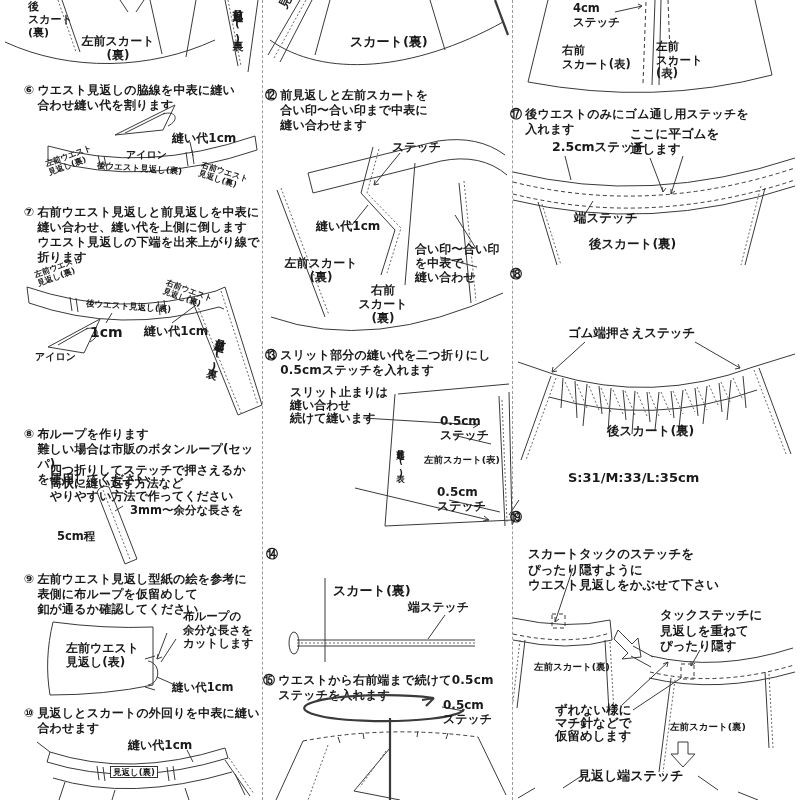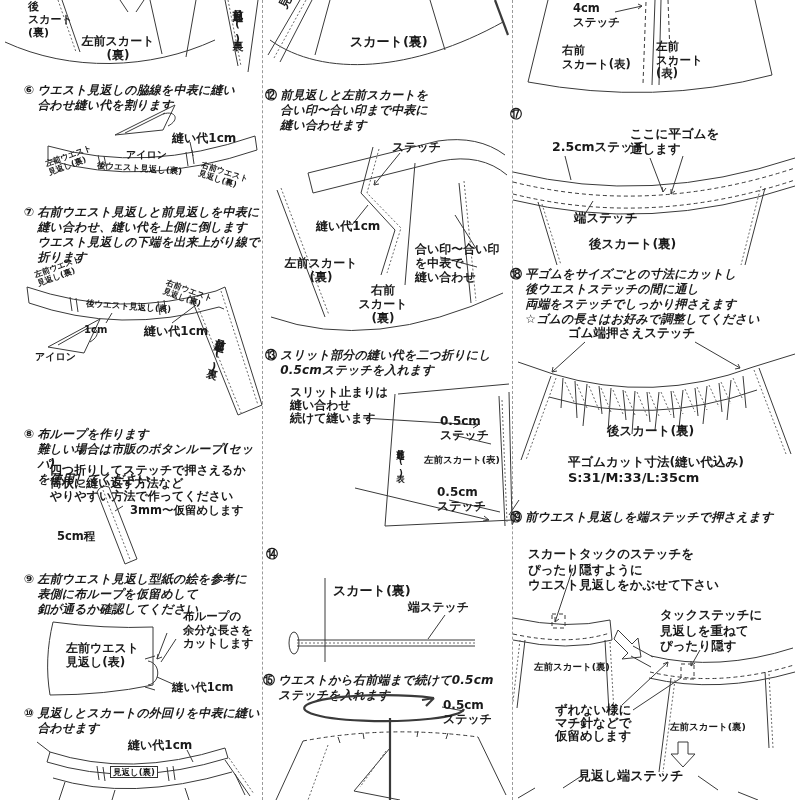--- a/index.html
+++ b/index.html
@@ -2,21 +2,21 @@
 <html><head>
 <meta charset="utf-8">
 <style>
   html,body{margin:0;padding:0;background:#fff;}
   #page{position:relative;width:800px;height:800px;background:#ffffff;overflow:hidden;
         font-family:"DejaVu Sans","Liberation Sans",sans-serif;color:#1c1c1c;}
   .divider{position:absolute;top:0;height:800px;width:0;border-left:1px dashed #9a9a9a;}
   .step{position:absolute;display:flex;align-items:flex-start;font-weight:700;
         font-size:12px;line-height:15px;letter-spacing:.2px;color:#1a1a1a;}
   .step .num{margin-right:3px;flex:0 0 auto;}
-  .step .stx{white-space:pre-line;font-style:italic;}
+  .step .stx{white-space:pre-line;}
   .lbl{position:absolute;font-weight:700;white-space:pre-line;line-height:1.18;color:#1a1a1a;}
   .vert{writing-mode:vertical-rl;text-orientation:upright;letter-spacing:1px;}
   .boxed{border:1px solid #333;padding:0 2px;background:#fff;}
   svg{position:absolute;overflow:visible;}
   svg path,svg line,svg ellipse,svg rect,svg polyline{fill:none;stroke:#3a3a3a;stroke-width:1;}
   svg .thick{stroke-width:2.2;}
   svg .dot{stroke-dasharray:2 2;stroke:#6a6a6a;}
   svg .dash{stroke-dasharray:4 3;}
   svg .fillw{fill:#fff;stroke:#3a3a3a;}
 </style>
@@ -93,21 +93,21 @@
     <path d="M38,80 L68,63"></path>
     <path d="M66,64 C78,60 82,70 70,77"></path>
     <path d="M86,58 L92,48"></path>
     <path d="M152,58 L176,40"></path>
   </svg>
   <div class="lbl" style="left:33px;top:271px;font-size:8px;transform:rotate(-20deg);transform-origin:left top">左前ウエスト
 見返し(裏)</div>
   <div class="lbl" style="left:86px;top:301px;font-size:8.5px;transform:rotate(4deg)">後ウエスト見返し(裏)</div>
   <div class="lbl" style="left:168px;top:278px;font-size:8px;transform:rotate(20deg);transform-origin:left top">右前ウエスト
 見返し(裏)</div>
-  <div class="lbl" style="left:84px;top:324px;font-size:10px">1cm</div>
+  <div class="lbl" style="left:90px;top:324px;font-size:14px">1cm</div>
   <div class="lbl" style="left:144px;top:324px;font-size:12px">縫い代1cm</div>
   <div class="lbl" style="left:35px;top:351px;font-size:10px">アイロン</div>
   <div class="lbl vert" style="left:216px;top:330px;font-size:11px;height:90px;transform:rotate(15deg);transform-origin:center top">前見返し(裏)</div>
 
   <div class="step" style="left:24px;top:427px;width:236px">
     <span class="num">⑧</span>
     <span class="stx">布ループを作ります
 難しい場合は市販のボタンループ(セッパ)
 を使用してください</span>
   </div>
@@ -115,21 +115,21 @@
 筒状に縫い返す方法など
 やりやすい方法で作ってください</div>
   <svg style="left:85px;top:480px" width="100" height="90" viewBox="0 0 100 90">
     <path d="M12,12 L40,84"></path>
       <path d="M24,7 L52,79"></path>
     <path d="M12,12 Q16,4 24,7"></path>
       <path d="M40,84 L52,79"></path>
     <path class="dot" d="M18,10 L46,82"></path>
     <path d="M38,26 L30,31"></path>
   </svg>
-  <div class="lbl" style="left:130px;top:504px;font-size:11.5px">3mm〜仮留めします</div>
+  <div class="lbl" style="left:130px;top:504px;font-size:11.5px">3mm〜余分な長さを</div>
   <div class="lbl" style="left:57px;top:530px;font-size:11.5px">5cm程</div>
 
   <div class="step" style="left:24px;top:572px;width:236px">
     <span class="num">⑨</span>
     <span class="stx">左前ウエスト見返し型紙の絵を参考に
 表側に布ループを仮留めして
 釦が通るか確認してください</span>
   </div>
   <svg style="left:45px;top:615px" width="215" height="85" viewBox="0 0 215 85">
     <path d="M8,7 Q60,14 108,12"></path>
@@ -293,20 +293,22 @@
   <div class="lbl" style="left:573px;top:2px;font-size:11.5px">4cm
 ステッチ</div>
   <div class="lbl" style="left:562px;top:44px;font-size:11.5px">右前
 スカート(表)</div>
   <div class="lbl" style="left:656px;top:40px;font-size:11.5px">左前
 スカート
 (表)</div>
 
   <div class="step" style="left:510px;top:107px;width:286px">
     <span class="num">⑰</span>
+    <span class="stx">後ウエストのみにゴム通し用ステッチを
+入れます</span>
   </div>
   <svg style="left:513px;top:128px" width="287" height="137" viewBox="0 0 287 137">
     <path d="M0,44 Q137,78 282,30"></path>
     <path class="dash" d="M0,54 Q137,88 282,40"></path>
     <path class="dash" d="M0,66 Q137,100 282,52"></path>
     <path d="M0,72 Q137,106 282,58"></path>
     <path d="M25,74 L44,137"></path>
       <path class="dot" d="M29,76 L48,137"></path>
     <path d="M252,60 L232,137"></path>
       <path class="dot" d="M248,58 L228,137"></path>
@@ -316,47 +318,41 @@
     <path d="M72,86 L80,73"></path>
   </svg>
   <div class="lbl" style="left:630px;top:127px;font-size:12.5px">ここに平ゴムを
 通します</div>
   <div class="lbl" style="left:552px;top:140px;font-size:12.5px">2.5cmステッチ</div>
   <div class="lbl" style="left:574px;top:211px;font-size:12.5px">端ステッチ</div>
   <div class="lbl" style="left:589px;top:237px;font-size:12.5px">後スカート(裏)</div>
 
   <div class="step" style="left:510px;top:267px;width:288px">
     <span class="num">⑱</span>
-    <span class="stx">平ゴムをサイズごとの寸法にカットし
-後ウエストステッチの間に通し
-両端をステッチでしっかり押さえます
-☆ゴムの長さはお好みで調整してください</span>
   </div>
   <svg style="left:513px;top:322px" width="287" height="140" viewBox="0 0 287 140">
     <path d="M72,20 L39,50 l1,-5 m-1,5 l5,-1"></path>
     <path d="M182,20 L227,46 l-2,-4 m2,4 l-5,1"></path>
     <path d="M5,40 L40,52"></path>
       <path d="M240,45 L282,32"></path>
     <path d="M40,52 Q140,82 240,45"></path>
     <path d="M36,75 Q140,105 244,68"></path>
     <path d="M38,54 L8,138"></path>
       <path class="dot" d="M43,56 L13,138"></path>
     <path d="M246,46 L278,132"></path>
       <path class="dot" d="M241,48 L273,132"></path>
     <path d="M50,56 L48,86 M62,59 L64,96 M74,62 L70,104 M86,64 L89,92 M98,66 L95,110 M110,68 L113,98 M122,69 L119,112 M134,70 L137,100 M146,70 L142,108 M158,69 L161,96 M170,68 L166,106 M182,66 L185,94 M194,64 L190,102 M206,61 L209,90 M218,58 L214,98 M230,54 L233,86"></path>
     <path class="dot" d="M52,60 L62,82 M64,62 L74,86 M76,64 L86,88 M88,66 L98,90 M100,68 L110,92 M112,69 L122,93 M124,70 L134,94 M136,70 L146,94 M148,70 L158,93 M160,69 L170,92 M172,67 L182,90 M184,65 L194,88 M196,63 L206,85 M208,60 L218,82 M220,56 L230,78"></path>
   </svg>
   <div class="lbl" style="left:568px;top:326px;font-size:12.5px">ゴム端押さえステッチ</div>
   <div class="lbl" style="left:607px;top:424px;font-size:12.5px">後スカート(裏)</div>
-  <div class="lbl" style="left:568px;top:455px;font-size:12.5px">平ゴムカット寸法(縫い代込み)</div>
   <div class="lbl" style="left:568px;top:470px;font-size:13px">S:31/M:33/L:35cm</div>
 
   <div class="step" style="left:510px;top:510px;width:288px">
     <span class="num">⑲</span>
-    <span class="stx">前ウエスト見返しを端ステッチで押さえます</span>
   </div>
   <div class="lbl" style="left:528px;top:546px;font-size:12.5px;line-height:15.5px">スカートタックのステッチを
 ぴったり隠すように
 ウエスト見返しをかぶせて下さい</div>
   <svg style="left:513px;top:560px" width="287" height="240" viewBox="0 0 287 240">
     <path d="M60,8 L42,62 l0,-5 m0,5 l4,-3"></path>
     <path d="M0,58 Q55,70 97,60"></path>
     <path d="M0,80 Q55,92 99,80"></path>
     <path d="M97,60 L99,80"></path>
     <path class="dash" d="M0,74 Q55,86 97,73"></path>

